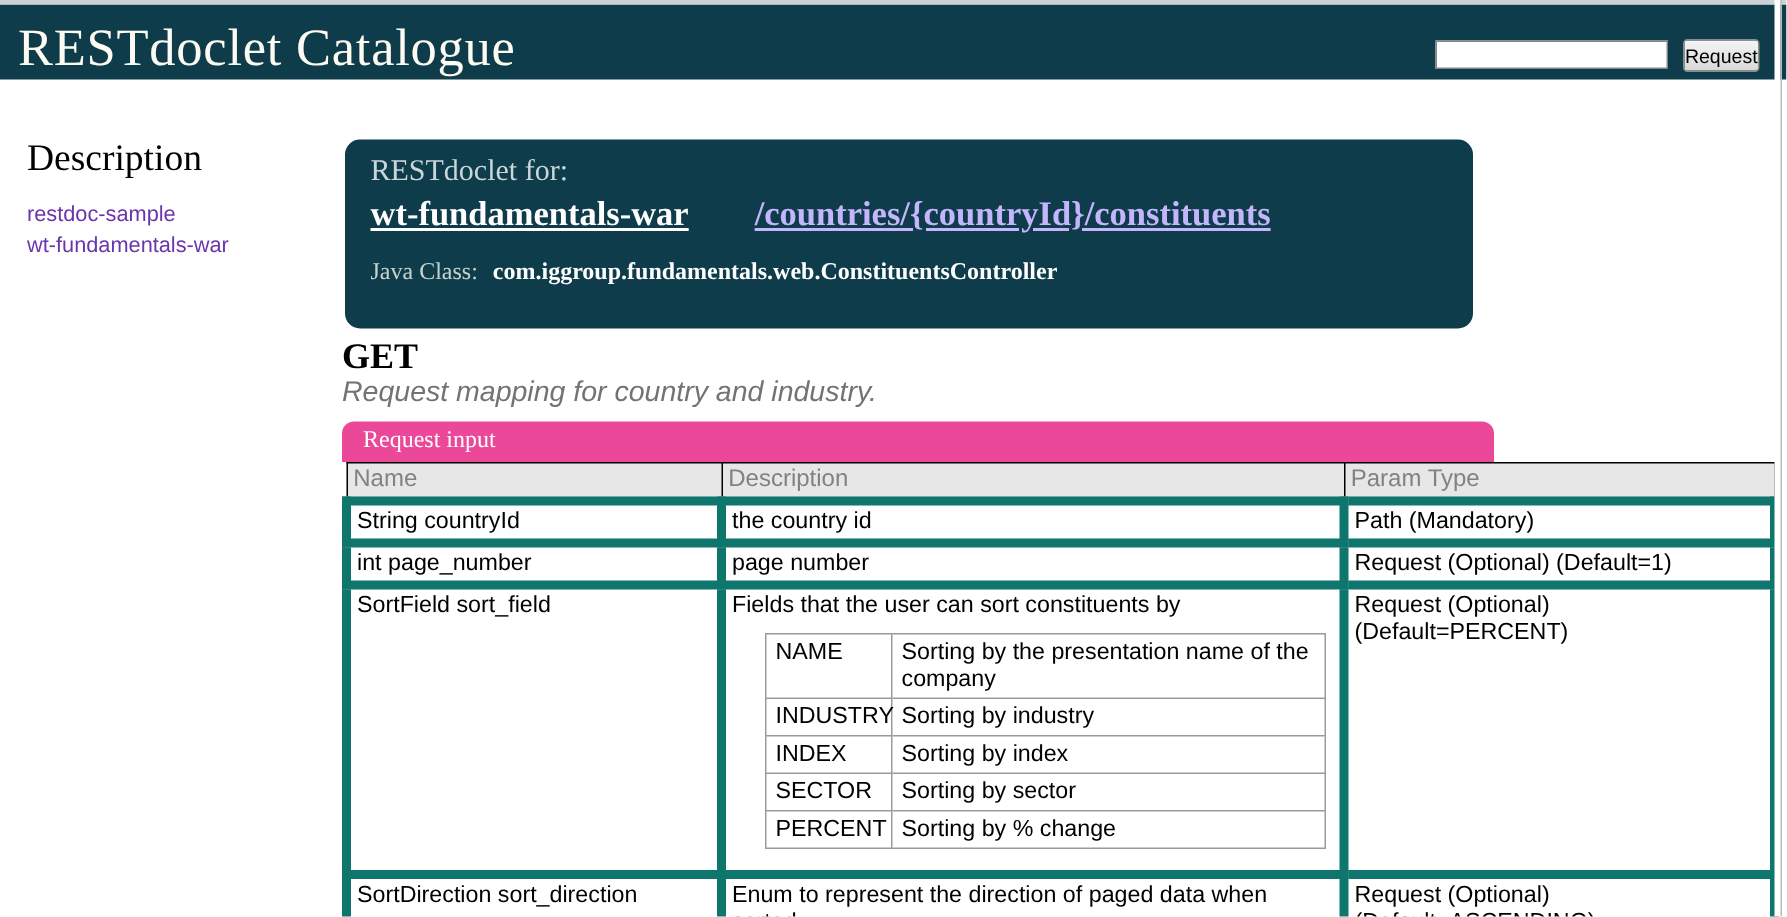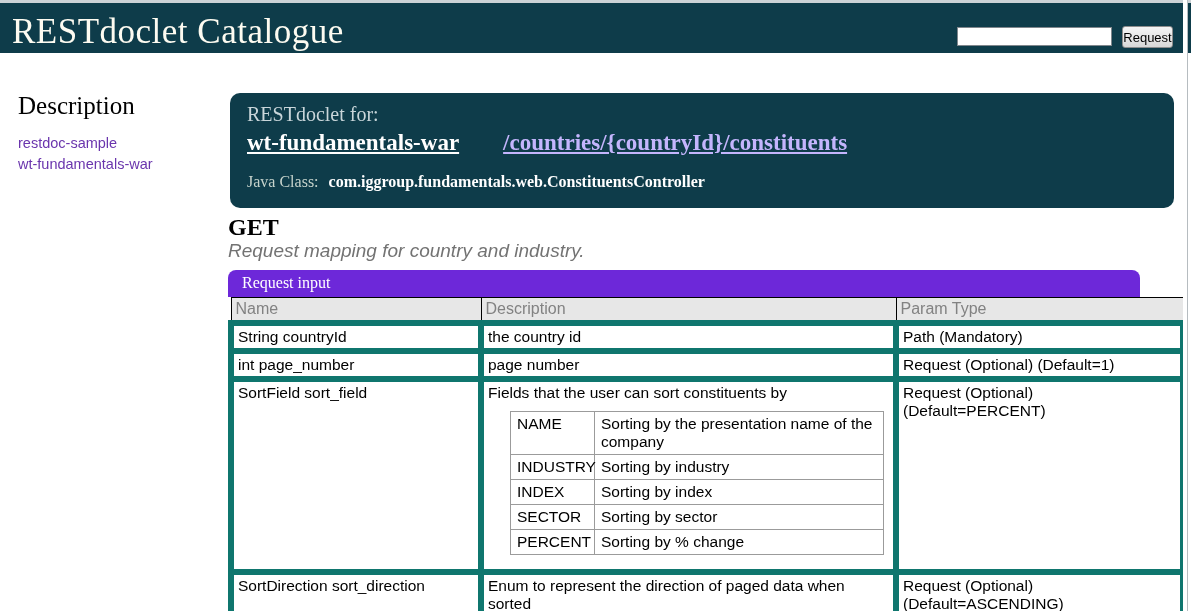--- a/index.html
+++ b/index.html
@@ -68,24 +68,24 @@
     display: block;
     color: #6a35ad;
     font-size: 14.5px;
     line-height: 21px;
     text-decoration: none;
   }
   
   .main { position: absolute; left: 228px; top: 93px; width: 952px; }
   .info-box {
     margin-left: 2px;
-    width: 944px;
+    width: 752px;
     background: #0e3c4a;
     border-radius: 10px;
-    padding: 9px 16px 14px 17px;
+    padding: 9px 16px 25px 17px;
     color: #fff;
   }
   .info-heading {
     font-family: "Liberation Serif", serif;
     font-size: 20px;
     line-height: 25px;
     color: #c9d6da;
   }
   .info-path-line {
     font-family: "Liberation Serif", serif;
@@ -114,22 +114,22 @@
   }
   .get-desc {
     margin: 3px 0 10px 0;
     font-style: italic;
     font-size: 19px;
     line-height: 18px;
     color: #737373;
   }
   
   .table-titlebar {
-    width: 912px;
-    background: #6d28d9;
+    width: 768px;
+    background: #ec4899;
     color: #ffffff;
     font-family: "Liberation Serif", serif;
     font-size: 16px;
     border-radius: 8px 8px 0 0;
     padding: 4px 0 5px 14px;
   }
   table.params {
     width: 952px;
     border-collapse: collapse;
     table-layout: fixed;

